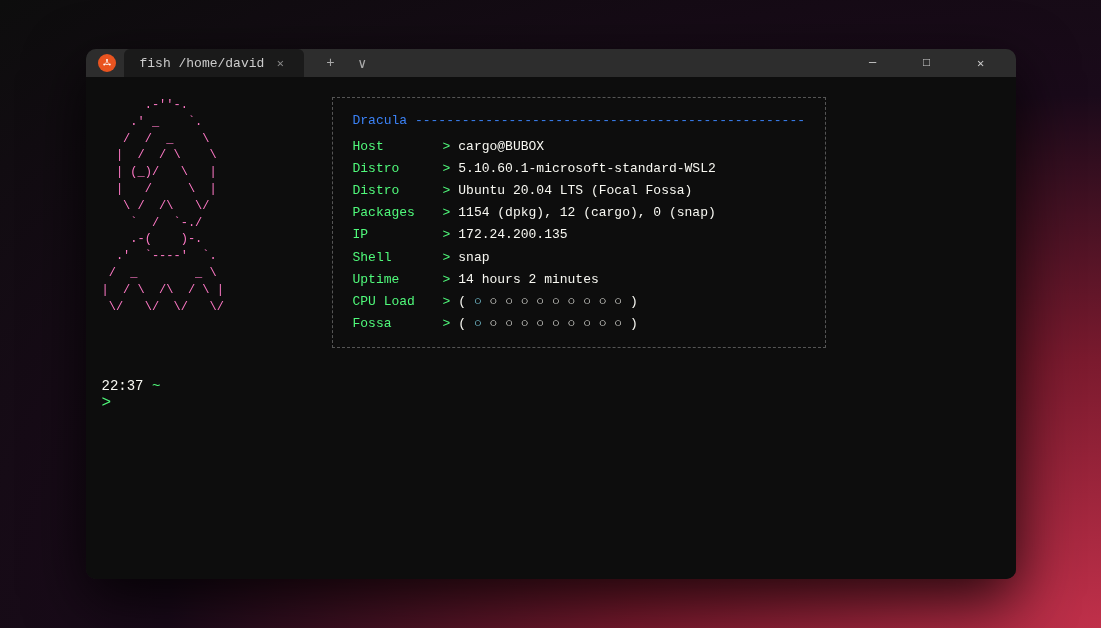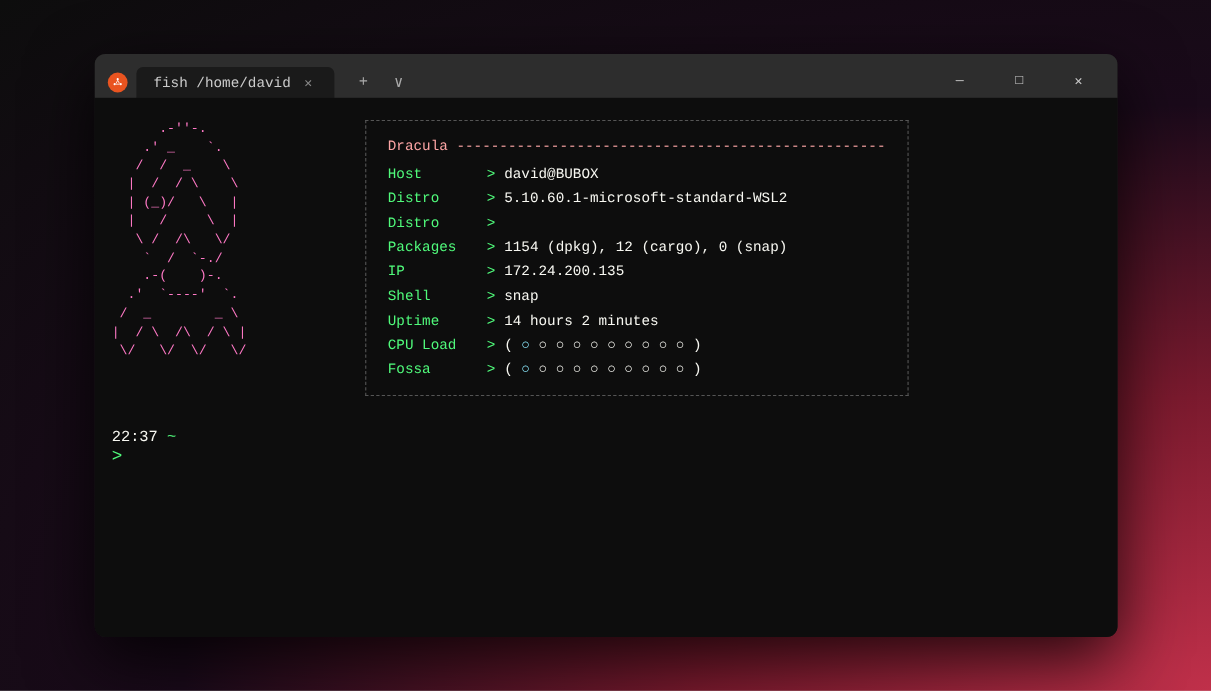--- a/index.html
+++ b/index.html
@@ -20,24 +20,24 @@
       height: 530px;
       background: #1a1a1a;
       border-radius: 10px;
       display: flex;
       flex-direction: column;
       box-shadow: 0 20px 60px rgba(0,0,0,0.8);
       overflow: hidden;
     }
 
     .titlebar {
-      height: 40px;
+      height: 28px;
       background: #2d2d2d;
       display: flex;
-      align-items: flex-end;
+      align-items: center;
       padding: 0 12px;
       gap: 8px;
       flex-shrink: 0;
     }
 
     .titlebar-left {
       display: flex;
       align-items: center;
       gap: 8px;
       flex: 1;
@@ -142,21 +142,21 @@
 
     .info-panel {
       margin-left: 10px;
       border: 1px dashed #555;
       padding: 12px 20px;
       font-size: 13px;
       line-height: 1.7;
     }
 
     .info-title {
-      color: #fca5a5;
+      color: #3b82f6;
       margin-bottom: 4px;
     }
 
     .info-row {
       display: flex;
       align-items: flex-start;
       gap: 0;
     }
 
     .info-label {
@@ -246,30 +246,31 @@
         <div class="info-title">
           <span>Dracula</span>
           <span> --------------------------------------------------</span>
         </div>
 
         <div id="info-rows-container">
 
         <div class="info-row">
               <span class="info-label">Host</span>
               <span class="info-arrow"> &gt; </span>
-              <span class="info-value">david@BUBOX</span>
+              <span class="info-value">cargo@BUBOX</span>
             </div>
             <div class="info-row">
               <span class="info-label">Distro</span>
               <span class="info-arrow"> &gt; </span>
               <span class="info-value">5.10.60.1-microsoft-standard-WSL2</span>
             </div>
             <div class="info-row">
               <span class="info-label">Distro</span>
               <span class="info-arrow"> &gt; </span>
+              <span class="info-value">Ubuntu 20.04 LTS (Focal Fossa)</span>
             </div>
             <div class="info-row">
               <span class="info-label">Packages</span>
               <span class="info-arrow"> &gt; </span>
               <span class="info-value">1154 (dpkg), 12 (cargo), 0 (snap)</span>
             </div>
             <div class="info-row">
               <span class="info-label">IP</span>
               <span class="info-arrow"> &gt; </span>
               <span class="info-value">172.24.200.135</span>

